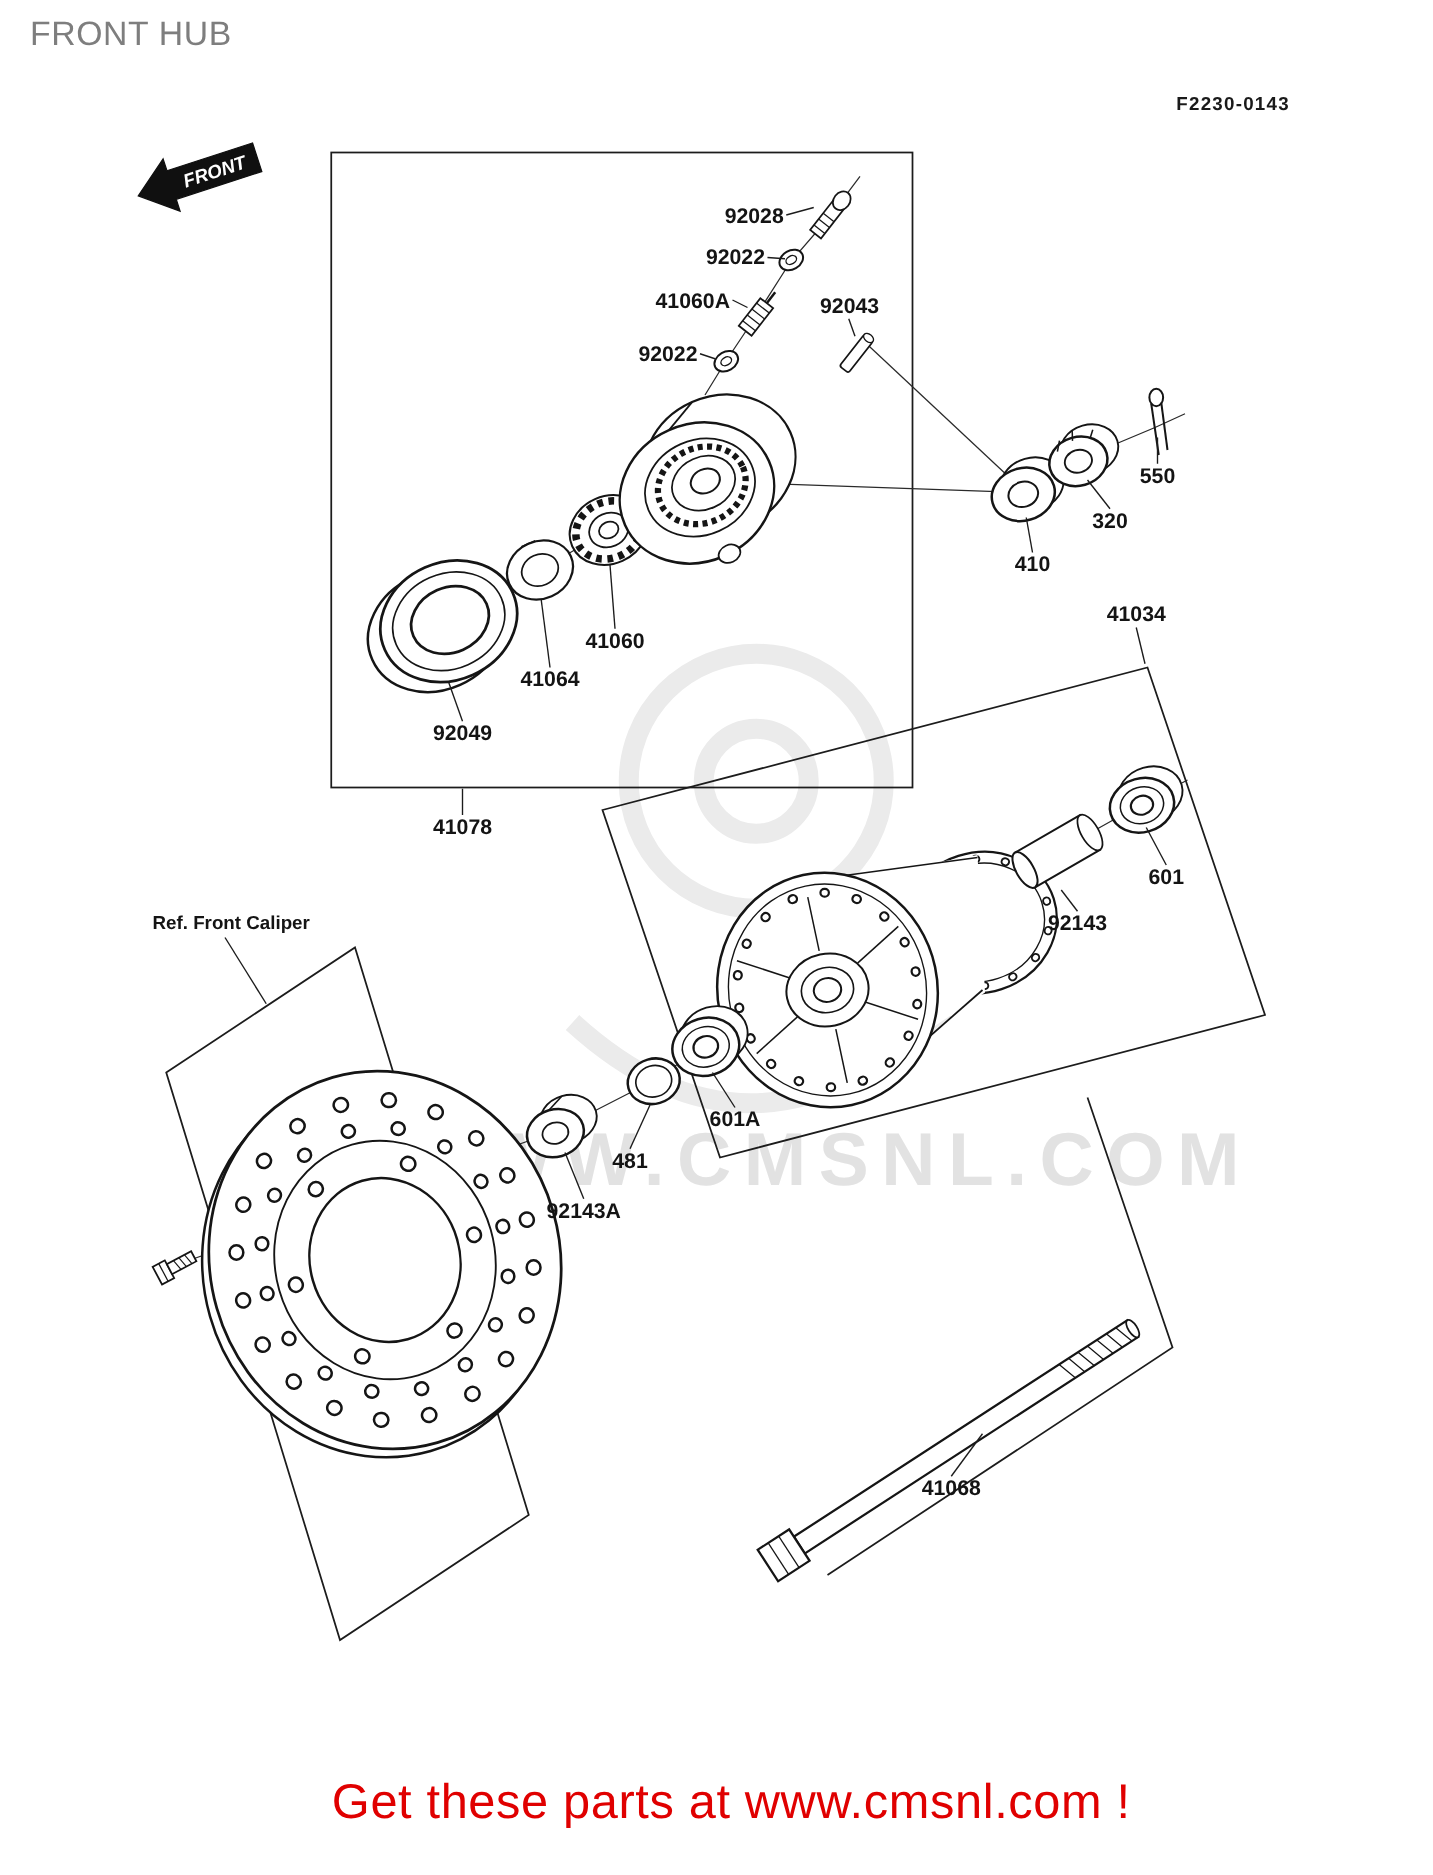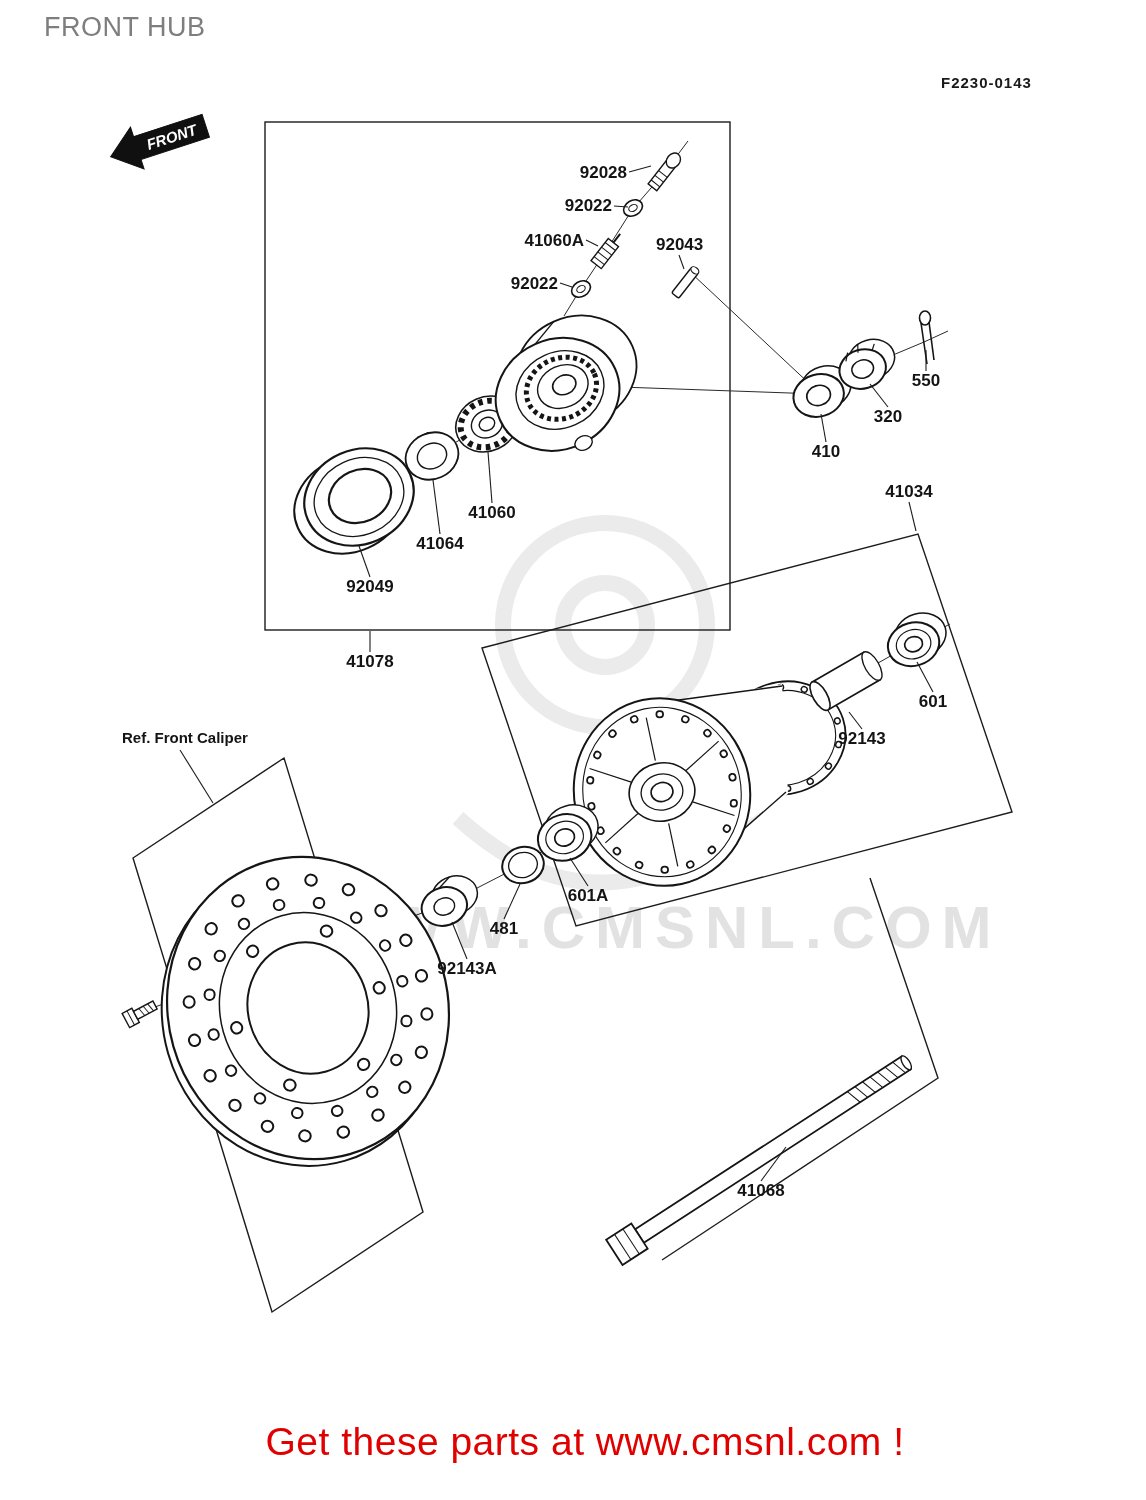--- a/index.html
+++ b/index.html
@@ -3,21 +3,21 @@
 <meta charset="utf-8">
 <title>FRONT HUB</title>
 <style>
   html,body { margin:0; padding:0; background:#ffffff; }
   .page {
     position:relative; width:1146px; height:1500px; background:#ffffff;
     overflow:hidden; font-family:"Liberation Sans", sans-serif;
   }
   .page-title {
     position:absolute; top:12px; left:24px;
-    font-size:27px; color:#7e7e7e; letter-spacing:.5px;margin-left:20px;
+    font-size:27px; color:#7e7e7e; letter-spacing:.5px;
   }
   svg.diagram { position:absolute; left:0; top:0; }
   .footer-link {
     position:absolute; top:1420px; left:12px; width:100%;
     text-align:center; font-size:39px; color:#e00000;
     text-decoration:none; cursor:pointer; letter-spacing:.5px;
   }
 </style>
 </head>
 <body>

